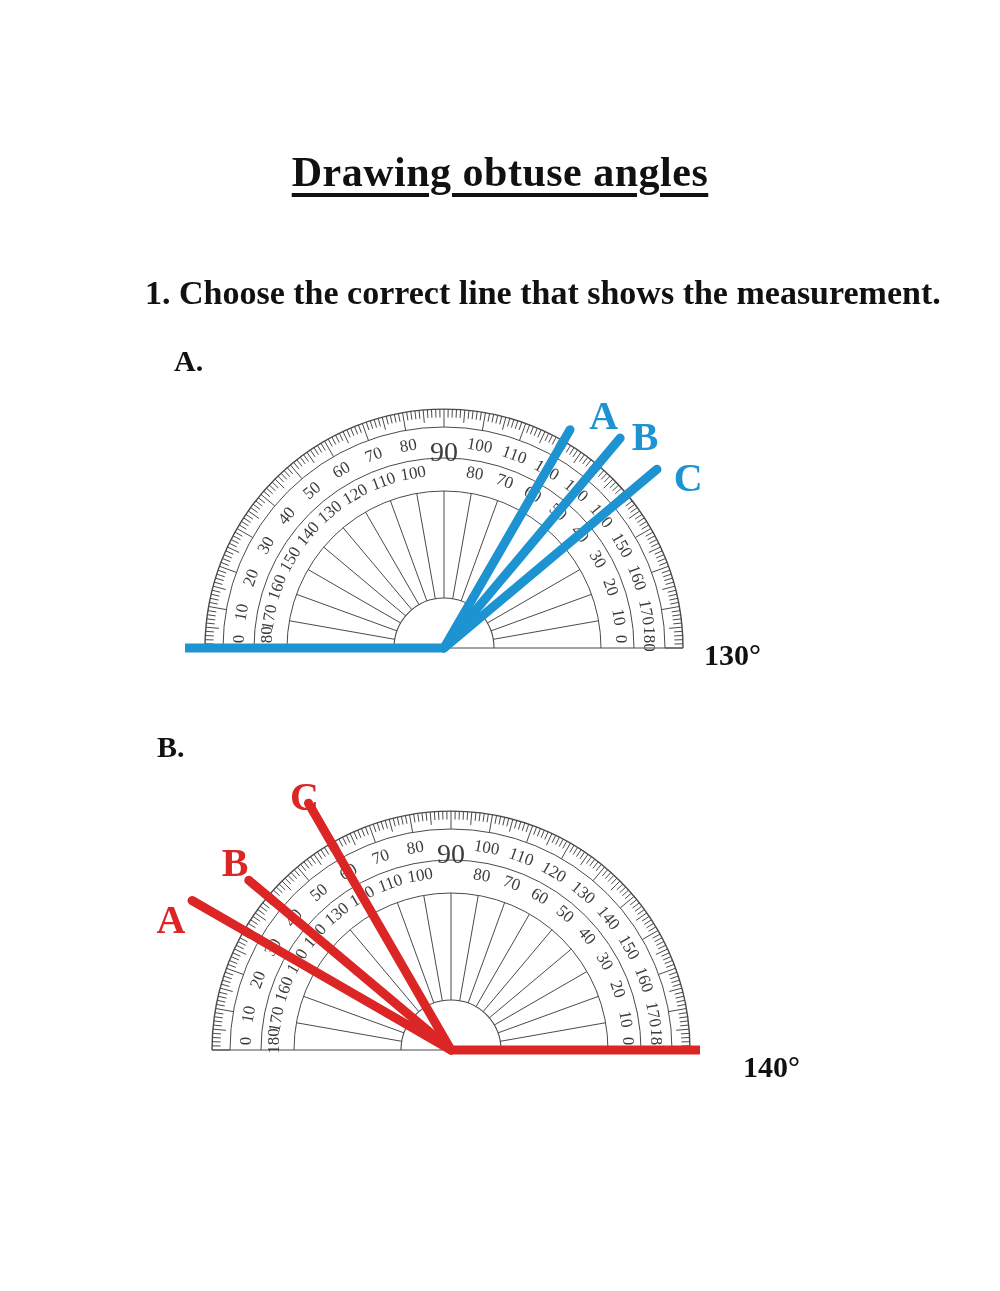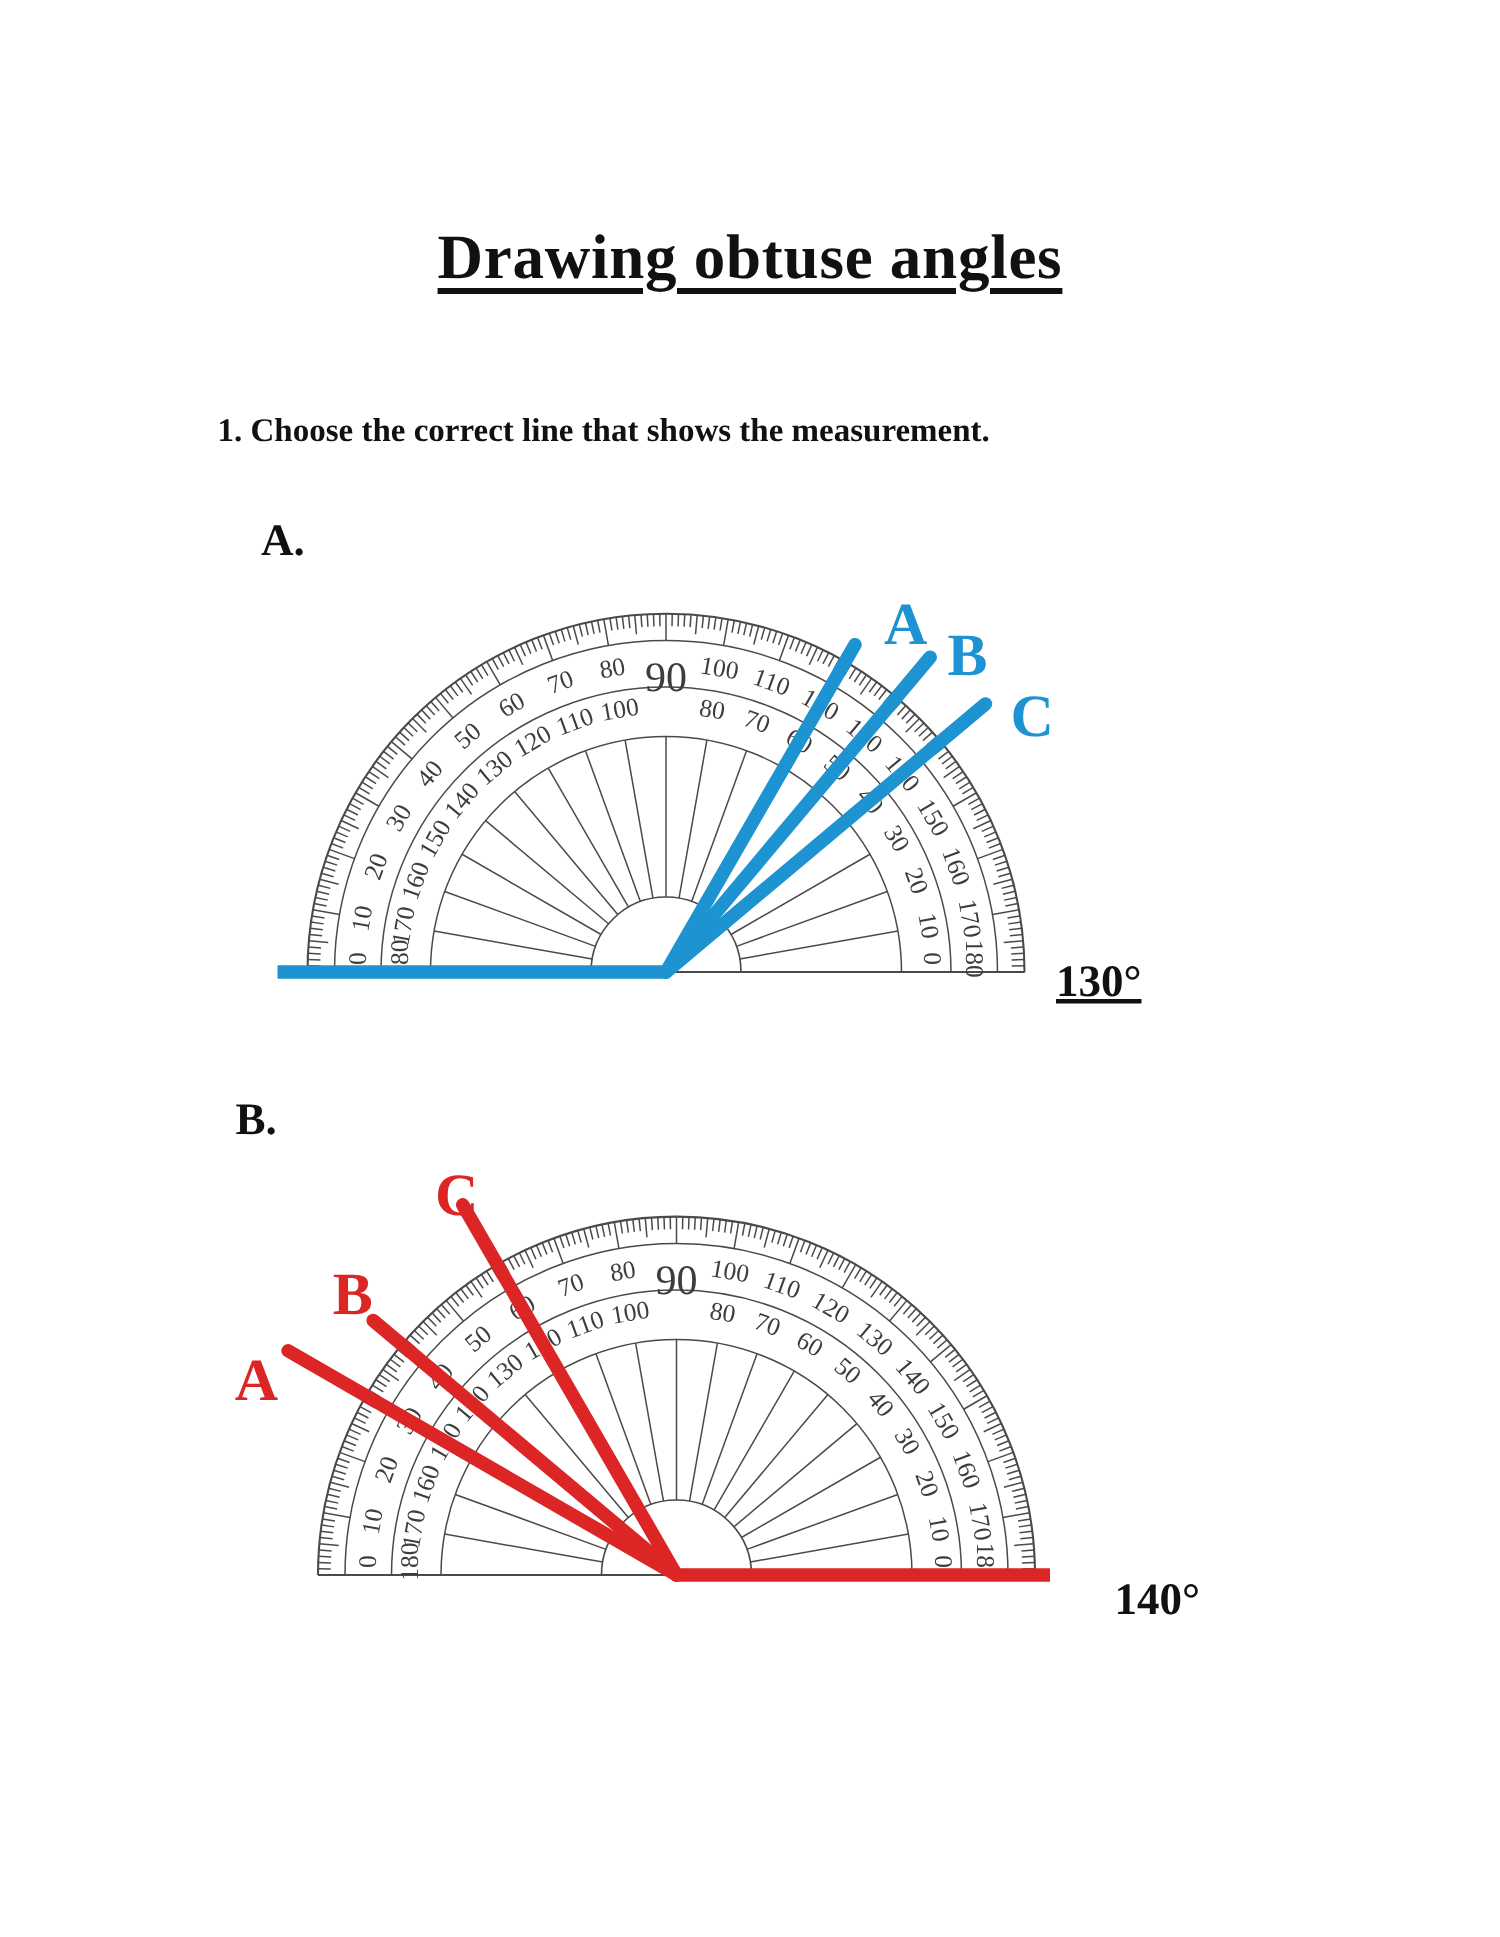--- a/index.html
+++ b/index.html
@@ -19,21 +19,21 @@
     text-align: center;
     font-size: 42px;
     font-weight: bold;
     text-decoration: underline;
     text-decoration-thickness: 4px;
     text-underline-offset: 7px;
     letter-spacing: 0.5px;
   }
   .question {
     left: 145px; top: 236px;
-    font-size: 22px;
+    font-size: 34px;
     font-weight: bold;
   }
   .item-label {
     font-size: 30px;
     font-weight: bold;
   }
   .angle-label {
     font-size: 30px;
     font-weight: bold;
   }
@@ -564,17 +564,17 @@
         <line x1="451" y1="1012" x2="700" y2="1012" stroke="#dc2626" stroke-width="9"></line>
         <line x1="451" y1="1012" x2="192.05840426845282" y2="862.5" stroke="#dc2626" stroke-width="9" stroke-linecap="round"></line>
         <text x="170.95089380567515" y="881.4109571221238" text-anchor="middle" dy="0.34em" font-size="40" font-weight="bold" font-family="&quot;Liberation Serif&quot;,&quot;DejaVu Serif&quot;,serif" fill="#dc2626">A</text>
         <line x1="451" y1="1012" x2="248.76426701658983" y2="842.3040710427535" stroke="#dc2626" stroke-width="9" stroke-linecap="round"></line>
         <text x="235.15306005628722" y="824.3671177087149" text-anchor="middle" dy="0.34em" font-size="40" font-weight="bold" font-family="&quot;Liberation Serif&quot;,&quot;DejaVu Serif&quot;,serif" fill="#dc2626">B</text>
         <line x1="451" y1="1012" x2="308.50000000000006" y2="765.182759921435" stroke="#dc2626" stroke-width="9" stroke-linecap="round"></line>
         <text x="304.50000000000006" y="758.2545566911595" text-anchor="middle" dy="0.34em" font-size="40" font-weight="bold" font-family="&quot;Liberation Serif&quot;,&quot;DejaVu Serif&quot;,serif" fill="#dc2626">C</text>
       </g>
     </svg>
 
-  <div class="abs angle-label" style="left:704px; top:600px;text-decoration:underline;">130°</div>
+  <div class="abs angle-label" style="left:704px; top:600px;">130°</div>
 
   <div class="abs angle-label" style="left:743px; top:1012px;">140°</div>
 
 </div>
 
 </body></html>

